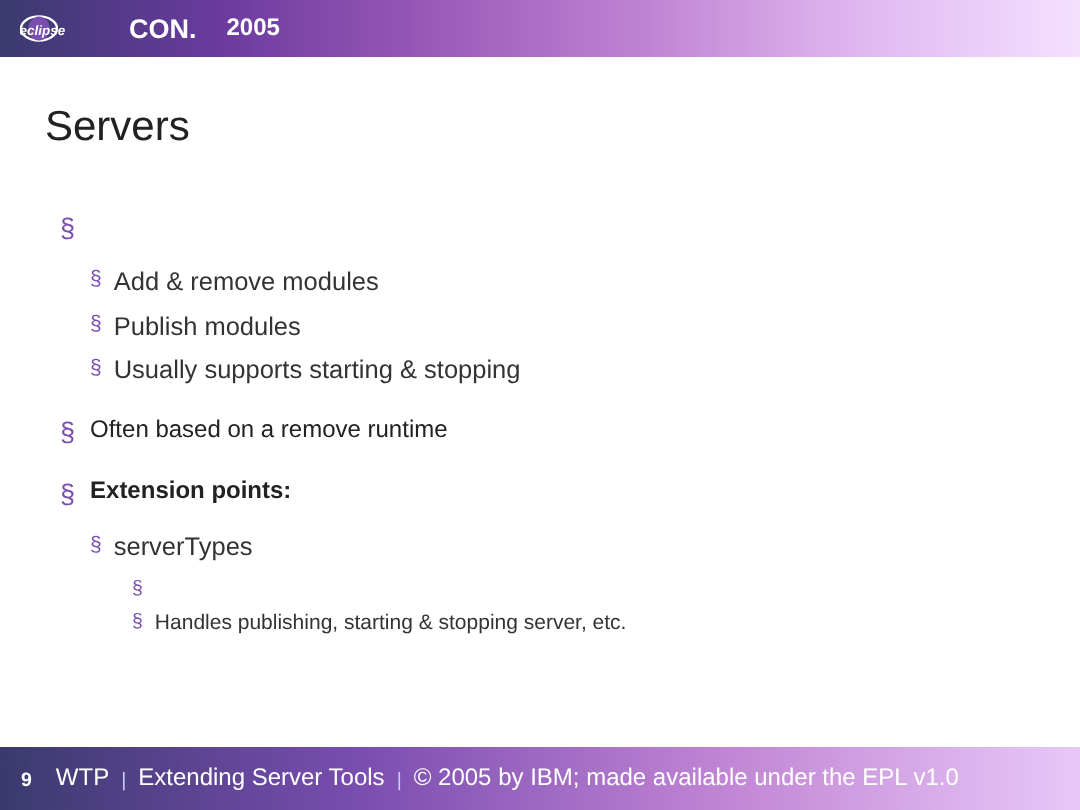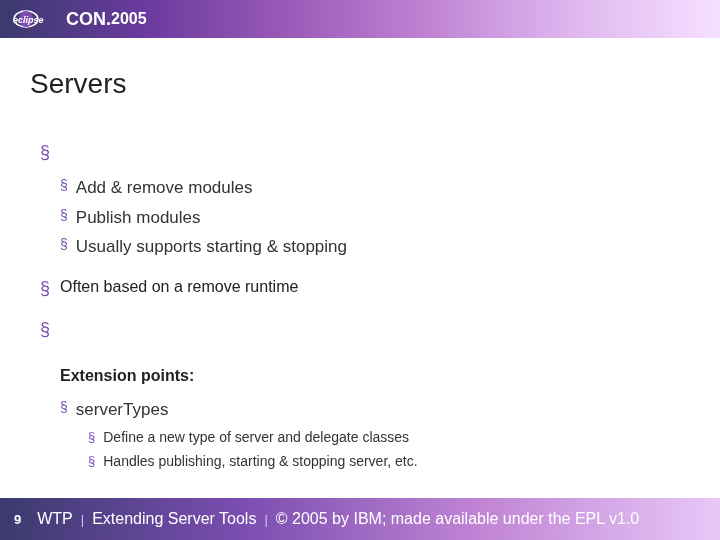--- a/index.html
+++ b/index.html
@@ -19,21 +19,21 @@
       height: 38px;
       background: linear-gradient(to right, #3a3a6e, #6a3a9e, #9a5ab8, #c084d4, #e0b8f0, #f5e0ff);
       display: flex;
       align-items: center;
       padding: 0 12px;
     }
 
     .eclipse-logo {
       display: flex;
       align-items: center;
-      gap: 0;
+      gap: 20px;
     }
 
     .con-text {
       color: #ffffff;
       font-size: 18px;
       font-weight: bold;
       margin-left: 4px;
       font-style: normal;
     }
 
@@ -157,21 +157,20 @@
       font-size: 13px;
     }
 
     .footer-text {
       color: #ffffff;
       font-size: 16px;
     }
 
     .bold-text {
       font-weight: bold;
-      margin-top: 48px;
     }
   </style>
 </head>
 <body>
 
 <div class="header">
   <div class="eclipse-logo">
     <svg width="50" height="20" viewBox="0 0 50 20">
 
       <ellipse cx="14" cy="10" rx="12" ry="8" fill="none" stroke="#ffffff" stroke-width="1.5"></ellipse>
@@ -220,21 +219,20 @@
       <span class="bullet-l1-text bold-text">Extension points:</span>
     </div>
     <div class="sub-bullets">
       <div class="bullet-l2">
         <span class="bullet-l2-marker">§</span>
         <span class="bullet-l2-text">serverTypes</span>
       </div>
       <div class="sub-sub-bullets">
         <div class="bullet-l3">
           <span class="bullet-l3-marker">§</span>
-          <span class="bullet-l3-text">Define a new type of server and delegate classes</span>
         </div>
         <div class="bullet-l3">
           <span class="bullet-l3-marker">§</span>
           <span class="bullet-l3-text">Handles publishing, starting &amp; stopping server, etc.</span>
         </div>
       </div>
     </div>
   </div>
 
 </div>

